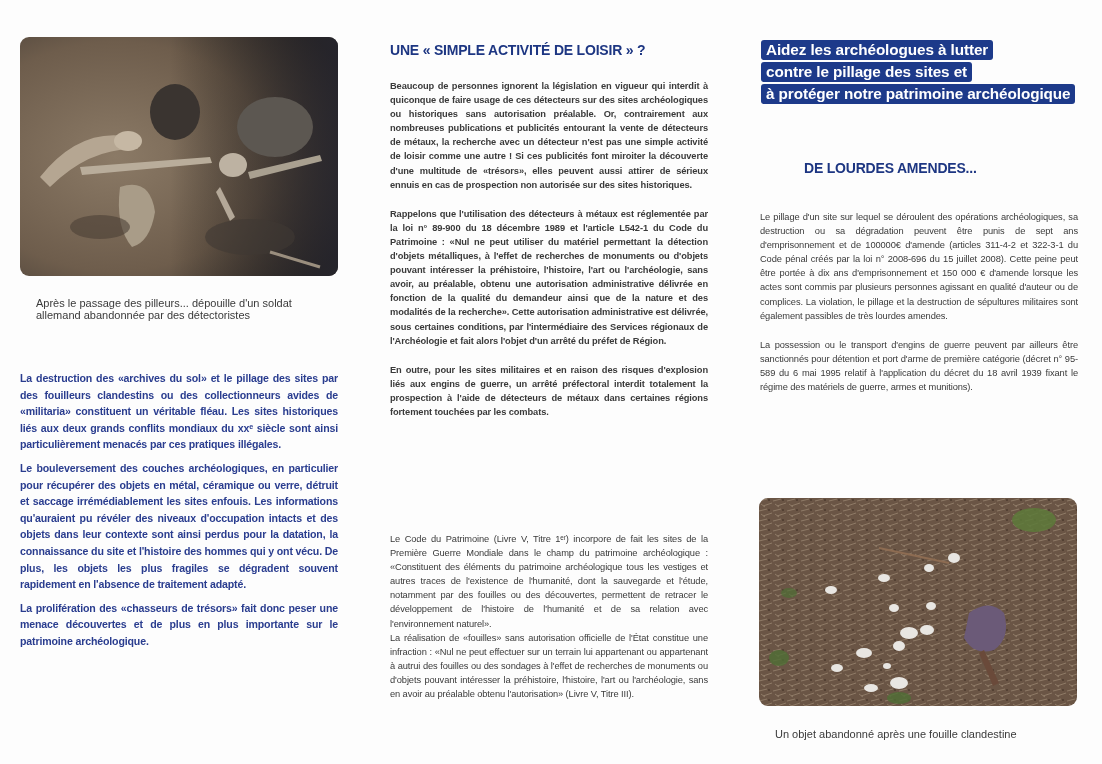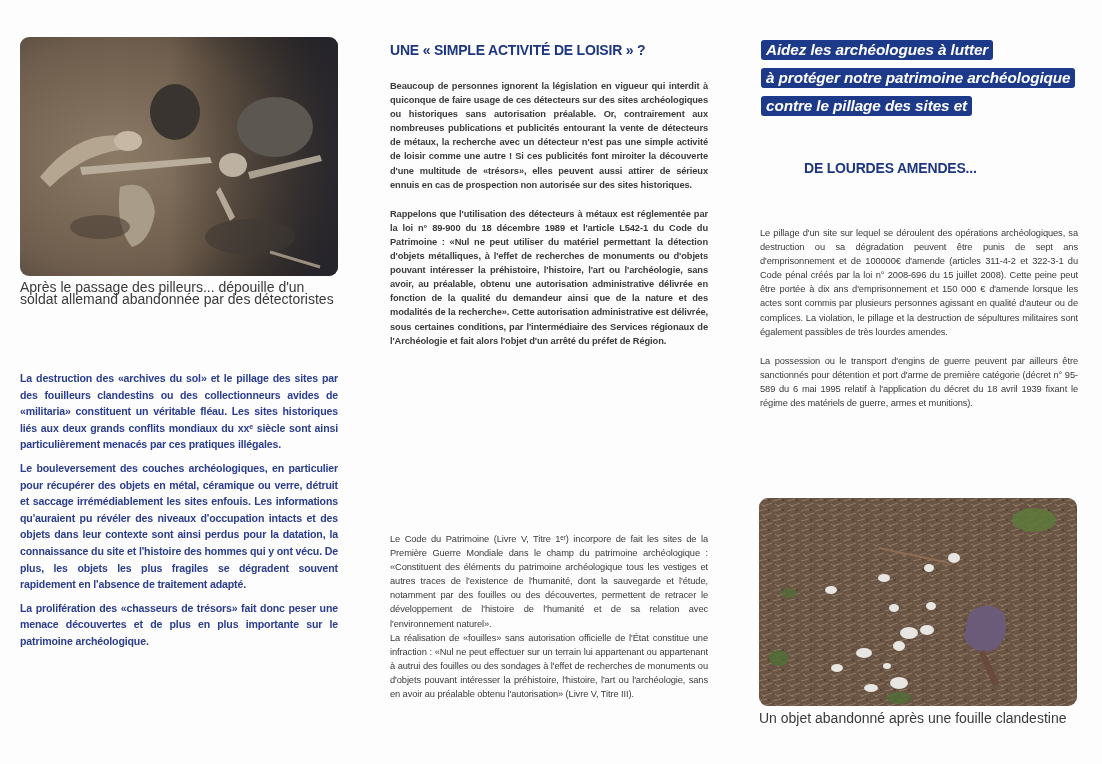--- a/index.html
+++ b/index.html
@@ -1,23 +1,23 @@
 <!DOCTYPE html>
 <html><head>
 <meta charset="utf-8">
 <style>
   html,body{margin:0;padding:0;}
   body{width:1102px;height:764px;background:#fdfdfd;position:relative;overflow:hidden;font-family:"Liberation Sans",sans-serif;}
   .abs{position:absolute;}
   .body-gray{color:#3a3a3a;font-size:9.3px;line-height:14.1px;text-align:justify;margin:0;letter-spacing:-0.1px;}
   .body-blue{color:#2a3d8f;font-size:10.6px;line-height:16.6px;font-weight:bold;text-align:justify;margin:0;letter-spacing:-0.15px;}
   .heading{color:#1d3682;font-weight:bold;font-size:14px;letter-spacing:-0.2px;margin:0;white-space:nowrap;}
-  .caption{color:#3a3a3a;font-size:14px;line-height:12px;margin:0;}
+  .caption{color:#3a3a3a;font-size:11px;line-height:12px;margin:16px;}
   .photo{border-radius:9px;overflow:hidden;}
-  .callout{display:flex;flex-direction:column;align-items:flex-start;gap:8px;font-style:italic;}
+  .callout{display:flex;flex-direction:column;align-items:flex-start;gap:2px;}
   .callout span{background:#1d3a8a;color:#ffffff;font-weight:bold;font-size:15.3px;line-height:20px;padding:0 5px;border-radius:3px;white-space:nowrap;letter-spacing:-0.1px;}
 </style>
 </head>
 <body>
 
 <div class="abs photo" style="left:20px;top:37px;width:318px;height:239px;">
   <svg width="318" height="239" viewBox="0 0 318 239">
     <defs>
       <radialGradient id="g1" cx="0.3" cy="0.5" r="0.8">
         <stop offset="0" stop-color="#8b7a66"></stop>
@@ -54,36 +54,37 @@
   <p class="body-blue" style="margin-top:7px;">Le bouleversement des couches archéologiques, en particulier pour récupérer des objets en métal, céramique ou verre, détruit et saccage irrémédiablement les sites enfouis. Les informations qu'auraient pu révéler des niveaux d'occupation intacts et des objets dans leur contexte sont ainsi perdus pour la datation, la connaissance du site et l'histoire des hommes qui y ont vécu. De plus, les objets les plus fragiles se dégradent souvent rapidement en l'absence de traitement adapté.</p>
   <p class="body-blue" style="margin-top:7px;">La prolifération des «chasseurs de trésors» fait donc peser une menace découvertes et de plus en plus importante sur le patrimoine archéologique.</p>
 </div>
 
 <div class="abs" style="left:390px;top:42px;width:320px;">
   <h2 class="heading">UNE « SIMPLE ACTIVITÉ DE LOISIR » ?</h2>
 </div>
 <div class="abs" style="left:390px;top:79px;width:318px;font-weight:bold;">
   <p class="body-gray">Beaucoup de personnes ignorent la législation en vigueur qui interdit à quiconque de faire usage de ces détecteurs sur des sites archéologiques ou historiques sans autorisation préalable. Or, contrairement aux nombreuses publications et publicités entourant la vente de détecteurs de métaux, la recherche avec un détecteur n'est pas une simple activité de loisir comme une autre ! Si ces publicités font miroiter la découverte d'une multitude de «trésors», elles peuvent aussi attirer de sérieux ennuis en cas de prospection non autorisée sur des sites historiques.</p>
   <p class="body-gray" style="margin-top:15px;">Rappelons que l'utilisation des détecteurs à métaux est réglementée par la loi n° 89-900 du 18 décembre 1989 et l'article L542-1 du Code du Patrimoine : «Nul ne peut utiliser du matériel permettant la détection d'objets métalliques, à l'effet de recherches de monuments ou d'objets pouvant intéresser la préhistoire, l'histoire, l'art ou l'archéologie, sans avoir, au préalable, obtenu une autorisation administrative délivrée en fonction de la qualité du demandeur ainsi que de la nature et des modalités de la recherche». Cette autorisation administrative est délivrée, sous certaines conditions, par l'intermédiaire des Services régionaux de l'Archéologie et fait alors l'objet d'un arrêté du préfet de Région.</p>
+  <p class="body-gray" style="margin-top:15px;">En outre, pour les sites militaires et en raison des risques d'explosion liés aux engins de guerre, un arrêté préfectoral interdit totalement la prospection à l'aide de détecteurs de métaux dans certaines régions fortement touchées par les combats.</p>
 </div>
 <div class="abs" style="left:390px;top:532px;width:318px;">
   <p class="body-gray">Le Code du Patrimoine (Livre V, Titre 1ᵉʳ) incorpore de fait les sites de la Première Guerre Mondiale dans le champ du patrimoine archéologique : «Constituent des éléments du patrimoine archéologique tous les vestiges et autres traces de l'existence de l'humanité, dont la sauvegarde et l'étude, notamment par des fouilles ou des découvertes, permettent de retracer le développement de l'histoire de l'humanité et de sa relation avec l'environnement naturel».</p>
   <p class="body-gray">La réalisation de «fouilles» sans autorisation officielle de l'État constitue une infraction : «Nul ne peut effectuer sur un terrain lui appartenant ou appartenant à autrui des fouilles ou des sondages à l'effet de recherches de monuments ou d'objets pouvant intéresser la préhistoire, l'histoire, l'art ou l'archéologie, sans en avoir au préalable obtenu l'autorisation» (Livre V, Titre III).</p>
 </div>
 
 <div class="abs callout" style="left:761px;top:40px;">
   <span>Aidez les archéologues à lutter</span>
+  <span>contre le pillage des sites et</span>
   <span>à protéger notre patrimoine archéologique</span>
-  <span>contre le pillage des sites et</span>
 </div>
 
 <div class="abs" style="left:760px;top:160px;width:320px;margin-left:44px;">
   <h2 class="heading">DE LOURDES AMENDES...</h2>
 </div>
-<div class="abs" style="left:760px;top:226px;width:318px;">
+<div class="abs" style="left:760px;top:210px;width:318px;">
   <p class="body-gray">Le pillage d'un site sur lequel se déroulent des opérations archéologiques, sa destruction ou sa dégradation peuvent être punis de sept ans d'emprisonnement et de 100000€ d'amende (articles 311-4-2 et 322-3-1 du Code pénal créés par la loi n° 2008-696 du 15 juillet 2008). Cette peine peut être portée à dix ans d'emprisonnement et 150 000 € d'amende lorsque les actes sont commis par plusieurs personnes agissant en qualité d'auteur ou de complices. La violation, le pillage et la destruction de sépultures militaires sont également passibles de très lourdes amendes.</p>
   <p class="body-gray" style="margin-top:15px;">La possession ou le transport d'engins de guerre peuvent par ailleurs être sanctionnés pour détention et port d'arme de première catégorie (décret n° 95-589 du 6 mai 1995 relatif à l'application du décret du 18 avril 1939 fixant le régime des matériels de guerre, armes et munitions).</p>
 </div>
 
 <div class="abs photo" style="left:759px;top:498px;width:318px;height:208px;">
   <svg width="318" height="208" viewBox="0 0 318 208">
     <defs>
       <pattern id="litter" width="14" height="10" patternUnits="userSpaceOnUse">
         <rect width="14" height="10" fill="#6a5545"></rect>
         <path d="M0 3 L 8 1 M 4 8 L 13 5 M 2 6 L 6 9" stroke="#8e7a66" stroke-width="1"></path>

